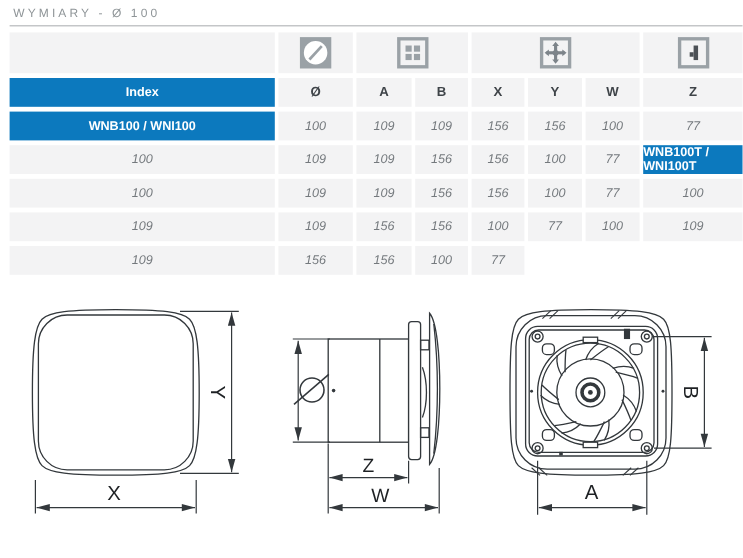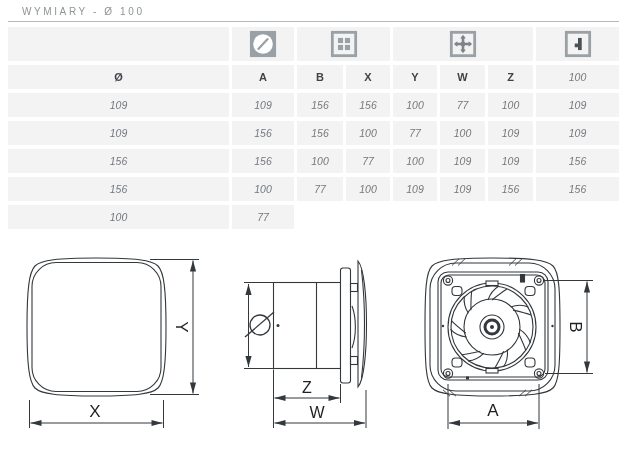--- a/index.html
+++ b/index.html
@@ -1,18 +1,18 @@
 <!DOCTYPE html>
 <html><head>
 <meta charset="utf-8">
 <style>
   html,body{margin:0;padding:0;background:#fff;}
   .screen{position:relative;width:619px;height:465px;background:#ffffff;overflow:hidden;
           font-family:"Liberation Sans",sans-serif;}
-  .title{position:absolute;left:22px;top:6px;font-size:10px;letter-spacing:2.6px;
+  .title{position:absolute;left:11px;top:6px;font-size:10px;letter-spacing:2.6px;
          color:#8e9497;font-weight:400;white-space:nowrap;}
   .rule{position:absolute;left:8px;top:21px;width:611px;height:1px;background:#b6b9bb;}
   .dims-table{position:absolute;left:8px;top:27px;width:611px;display:grid;
       grid-template-columns:221px 62px 46px 44px 44px 45px 45px auto;
       grid-template-rows:34px repeat(6,24px);gap:4px 3px;}
   .cell{background:#f3f3f4;display:flex;align-items:center;justify-content:center;min-width:0;}
   .span2{grid-column:span 2;} .span3{grid-column:span 3;}
   .index-cell{background:#0c79be;color:#ffffff;font-weight:bold;font-size:10.5px;}
   .head-cell{color:#3f4449;font-weight:bold;font-size:11px;}
   .val-cell{color:#74797d;font-size:10.5px;font-style:italic;}
@@ -59,44 +59,47 @@
       </svg>
     </div>
     <div class="cell">
       <svg width="28" height="28" viewBox="0 0 30 30">
         <rect x="2.5" y="2.5" width="25" height="25" fill="none" stroke="#9aa1a6" stroke-width="3"></rect>
         <rect x="15" y="8.5" width="4" height="13" fill="#4c5156"></rect>
         <rect x="11.5" y="14.5" width="3.5" height="4" fill="#4c5156"></rect>
       </svg>
     </div>
 
+    <div class="cell index-cell">Index</div>
     <div class="cell head-cell">Ø</div>
     <div class="cell head-cell">A</div>
     <div class="cell head-cell">B</div>
     <div class="cell head-cell">X</div>
     <div class="cell head-cell">Y</div>
     <div class="cell head-cell">W</div>
     <div class="cell head-cell">Z</div>
 
-    <div class="cell val-cell">100</div>
-    <div class="cell val-cell">109</div>
-    <div class="cell val-cell">109</div>
-    <div class="cell val-cell">156</div>
-    <div class="cell val-cell">156</div>
-    <div class="cell val-cell">100</div>
-    <div class="cell val-cell">77</div>
-
-    <div class="cell val-cell">100</div>
-    <div class="cell val-cell">109</div>
-    <div class="cell val-cell">109</div>
-    <div class="cell val-cell">156</div>
-    <div class="cell val-cell">156</div>
-    <div class="cell val-cell">100</div>
-    <div class="cell val-cell">77</div>
-
+    <div class="cell index-cell">WNB100 / WNI100</div>
+    <div class="cell val-cell">100</div>
+    <div class="cell val-cell">109</div>
+    <div class="cell val-cell">109</div>
+    <div class="cell val-cell">156</div>
+    <div class="cell val-cell">156</div>
+    <div class="cell val-cell">100</div>
+    <div class="cell val-cell">77</div>
+
+    <div class="cell val-cell">100</div>
+    <div class="cell val-cell">109</div>
+    <div class="cell val-cell">109</div>
+    <div class="cell val-cell">156</div>
+    <div class="cell val-cell">156</div>
+    <div class="cell val-cell">100</div>
+    <div class="cell val-cell">77</div>
+
+    <div class="cell index-cell">WNB100T / WNI100T</div>
     <div class="cell val-cell">100</div>
     <div class="cell val-cell">109</div>
     <div class="cell val-cell">109</div>
     <div class="cell val-cell">156</div>
     <div class="cell val-cell">156</div>
     <div class="cell val-cell">100</div>
     <div class="cell val-cell">77</div>
 
     <div class="cell val-cell">100</div>
     <div class="cell val-cell">109</div>

